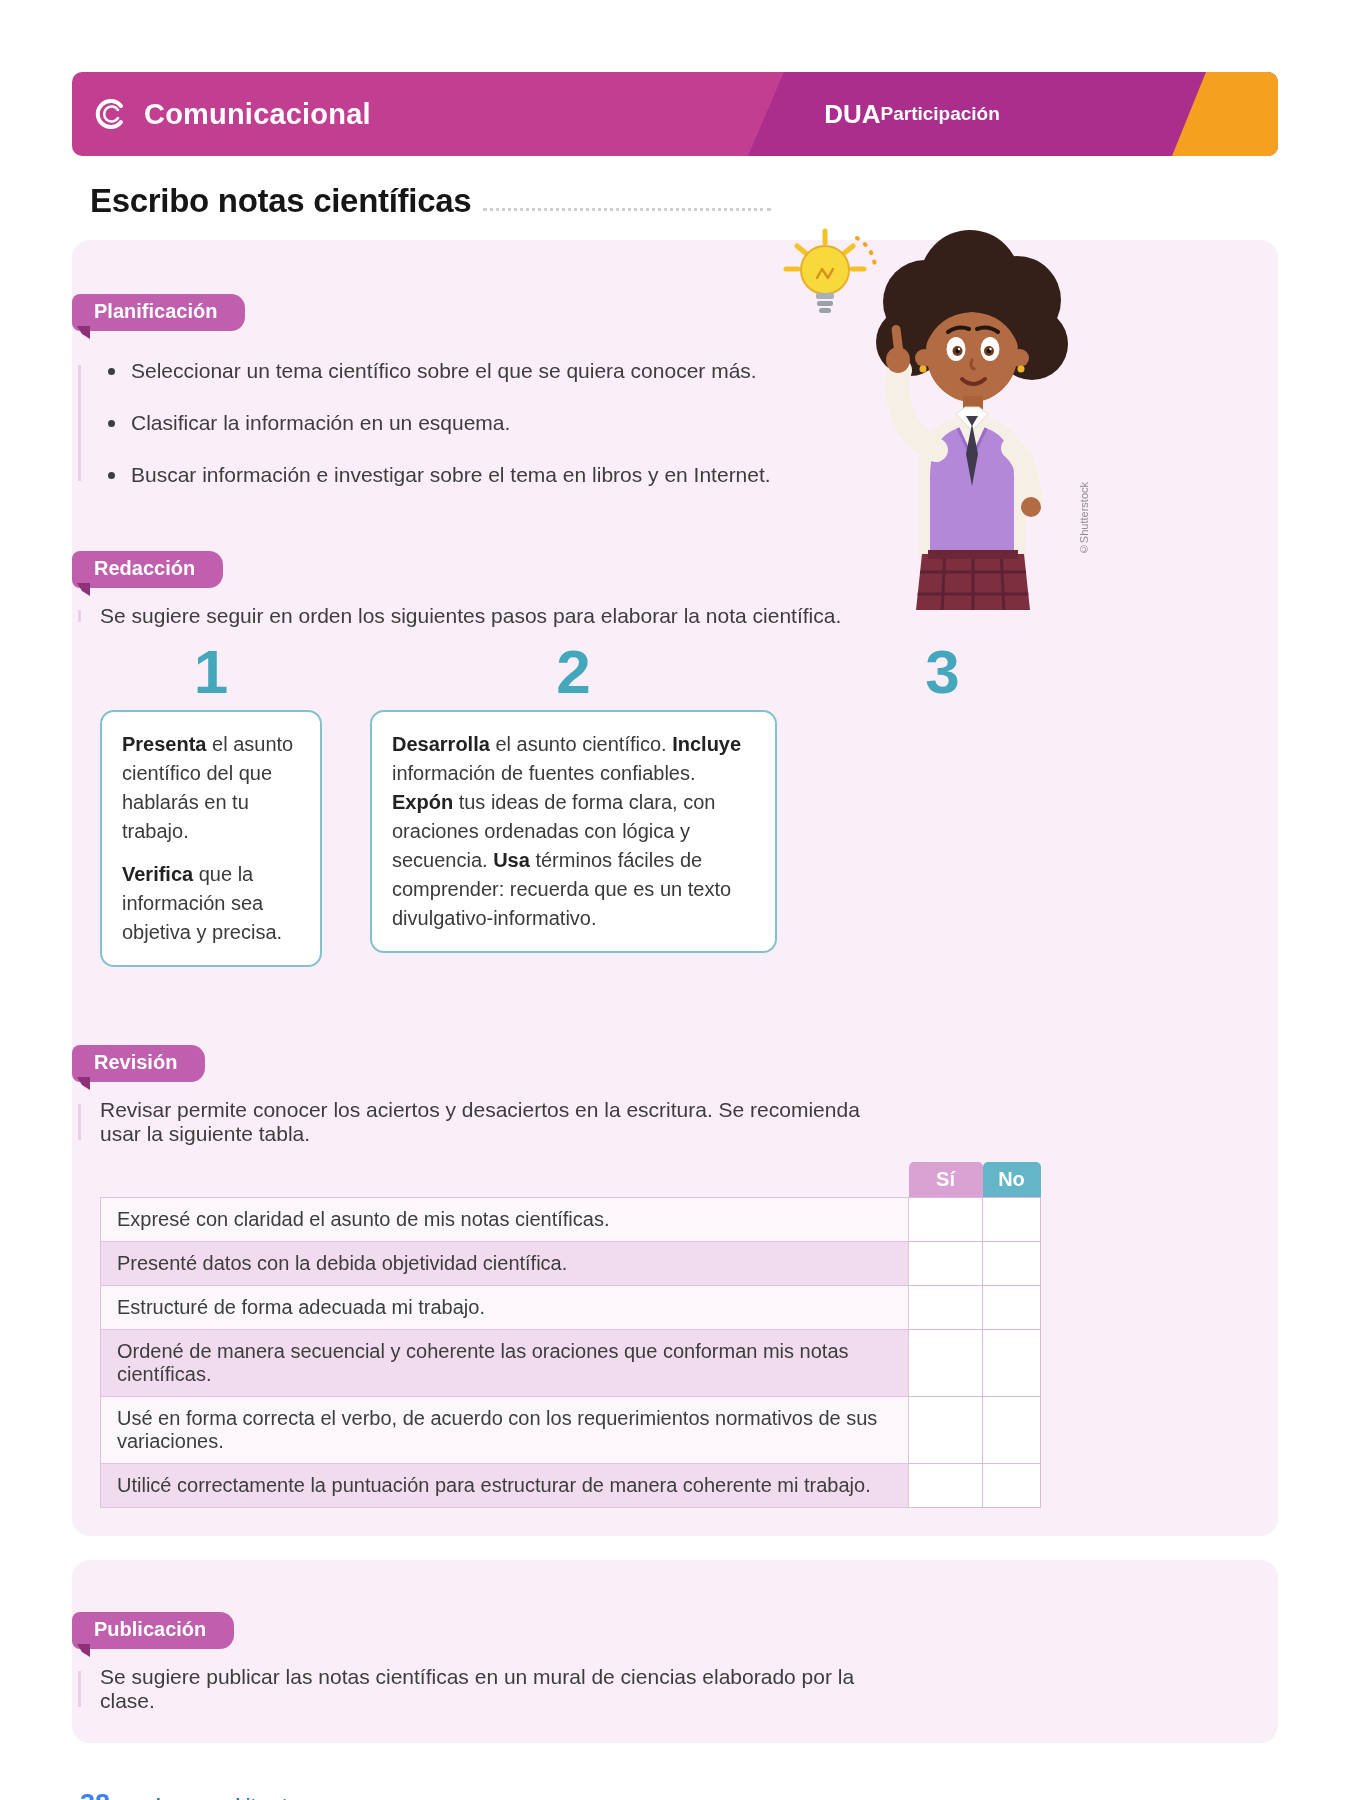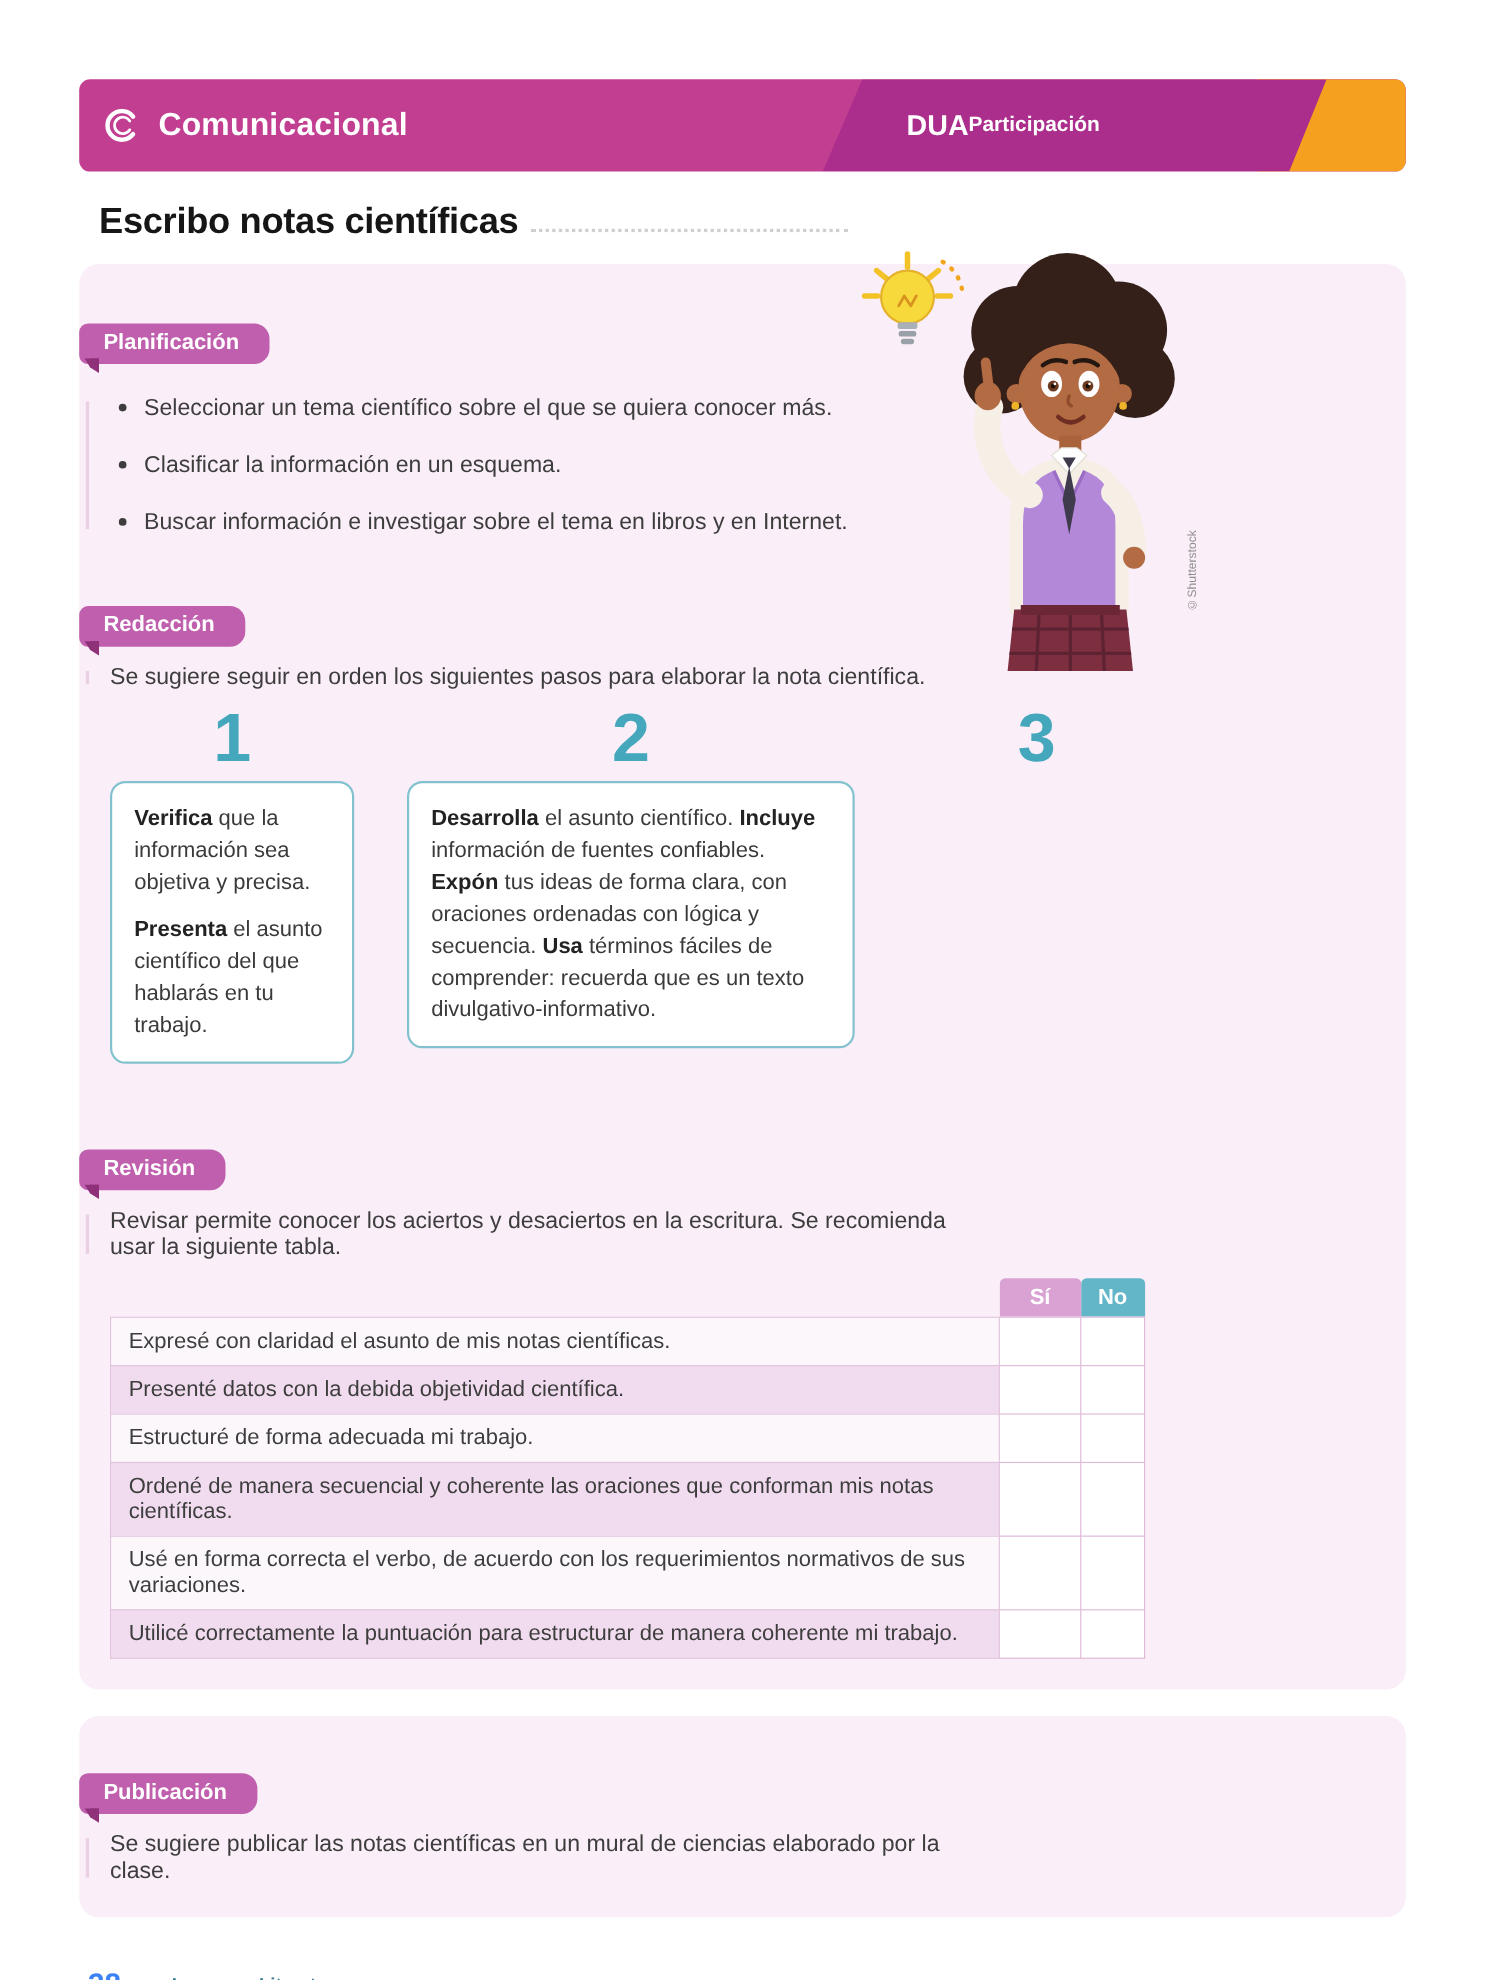--- a/index.html
+++ b/index.html
@@ -202,22 +202,22 @@
     
     <div class="section">
       <div class="tag">
         <span>Redacción</span>
       </div>
       <p class="intro with-rail">Se sugiere seguir en orden los siguientes pasos para elaborar la nota científica.</p>
       <div class="steps-row">
           <div class="step">
             <div class="step-num">1</div>
             <div class="step-box">
+              <p><strong>Presenta</strong><span> el asunto científico del que hablarás en tu trabajo.</span></p>
               <p><strong>Verifica</strong><span> que la información sea objetiva y precisa.</span></p>
-              <p><strong>Presenta</strong><span> el asunto científico del que hablarás en tu trabajo.</span></p>
             </div>
           </div>
           <div class="step">
             <div class="step-num">2</div>
             <div class="step-box">
               <p><strong>Desarrolla</strong><span> el asunto científico. </span><strong>Incluye</strong><span> información de fuentes confiables. </span><strong>Expón</strong><span> tus ideas de forma clara, con oraciones ordenadas con lógica y secuencia. </span><strong>Usa</strong><span> términos fáciles de comprender: recuerda que es un texto divulgativo-informativo.</span></p>
             </div>
           </div>
           <div class="step">
             <div class="step-num">3</div>

